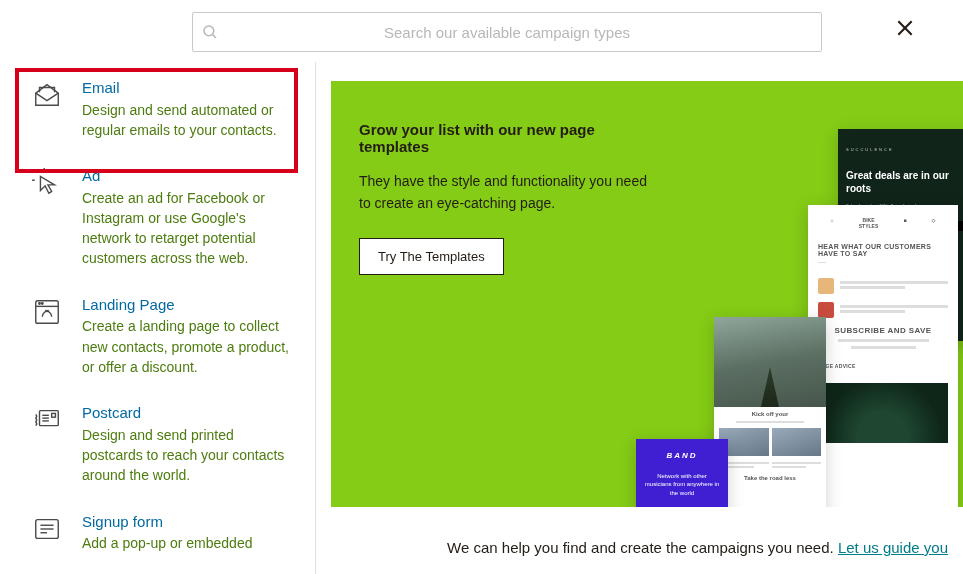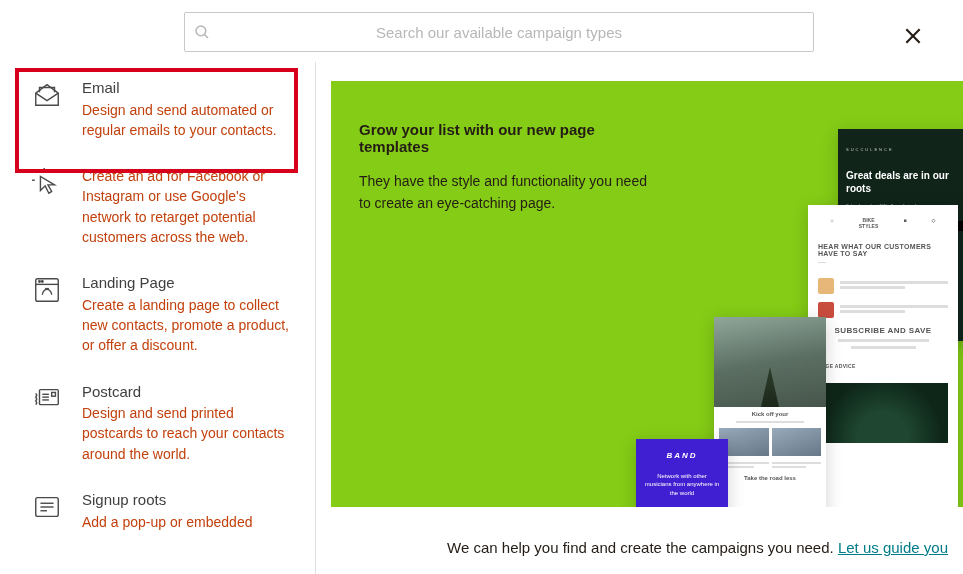--- a/index.html
+++ b/index.html
@@ -9,22 +9,22 @@
       color: #241c15;
       width: 963px;
       height: 574px;
       overflow: hidden;
       position: relative;
     }
 
     
     .top-bar {
       display: flex;
-      align-items: flex-end;
-      padding: 12px 28px 10px;
+      align-items: flex-start;
+      padding: 12px 36px 10px;
     }
     .search-wrap {
       display: flex;
       align-items: center;
       border: 1px solid #c9c9c9;
       border-radius: 2px;
       height: 40px;
       width: 630px;
       margin-left: 156px;
       background: #fff;
@@ -74,28 +74,28 @@
       padding: 8px 18px 18px 32px;
       cursor: pointer;
     }
     .side-item .icon-slot {
       width: 34px;
       flex: none;
       padding-top: 2px;
       color: #4a4a4a;
     }
     .side-item .title {
-      color: #404040;
+      color: #0369a1;
       font-size: 15px;
       font-weight: 500;
       line-height: 1.3;
       margin-bottom: 2px;
     }
     .side-item .desc {
-      color: #c2410c;
+      color: #4d7c0f;
       font-size: 14px;
       line-height: 1.45;
     }
     .highlight-box {
       position: absolute;
       left: 15px;
       top: 6px;
       width: 283px;
       height: 105px;
       border: 4px solid #d6001c;
@@ -279,20 +279,21 @@
     <div class="side-item">
       <span class="icon-slot">
         <svg width="30" height="30" viewBox="0 0 32 32" fill="none" stroke="currentColor" stroke-width="1.5">
           <path d="M9 9 L9 24 L14 19 L18 27 L21 25 L17 18 L24 18 Z"></path>
           <line x1="5" y1="5" x2="2" y2="2"></line>
           <line x1="13" y1="3" x2="13" y2="0"></line>
           <line x1="3" y1="13" x2="0" y2="13"></line>
         </svg>
       </span>
       <div>
+        <div class="title">Ad</div>
         <div class="desc">Create an ad for Facebook or Instagram or use Google's network to retarget potential customers across the web.</div>
       </div>
     </div>
 
     <div class="side-item">
       <span class="icon-slot">
         <svg width="30" height="30" viewBox="0 0 32 32" fill="none" stroke="currentColor" stroke-width="1.5">
           <rect x="4" y="4" width="24" height="24" rx="2"></rect>
           <line x1="4" y1="10" x2="28" y2="10"></line>
           <circle cx="8" cy="7" r="0.8" fill="currentColor"></circle>
@@ -326,31 +327,32 @@
     <div class="side-item">
       <span class="icon-slot">
         <svg width="30" height="30" viewBox="0 0 32 32" fill="none" stroke="currentColor" stroke-width="1.5">
           <rect x="4" y="6" width="24" height="20" rx="2"></rect>
           <line x1="9" y1="12" x2="23" y2="12"></line>
           <line x1="9" y1="16" x2="23" y2="16"></line>
           <line x1="9" y1="20" x2="16" y2="20"></line>
         </svg>
       </span>
       <div>
-        <div class="title">Signup roots</div>
+        <div class="title">Signup form</div>
         <div class="desc">Add a pop-up or embedded</div>
       </div>
     </div>
   </div>
 
   <div class="main">
     <div class="hero">
       <div class="hero-text">
         <h3>Grow your list with our new page templates</h3>
         <p>They have the style and functionality you need to create an eye-catching page.</p>
+        <button class="hero-btn">Try The Templates</button>
       </div>
 
       <div class="templates">
 
         <div class="tpl tpl-dark">
           <div class="left">
             <div class="topbar">SUCCULENCE</div>
             <h6>Great deals are in our roots</h6>
             <div class="tiny">Subscribe and get 10% off your first order.</div>
             <div class="input-row">

